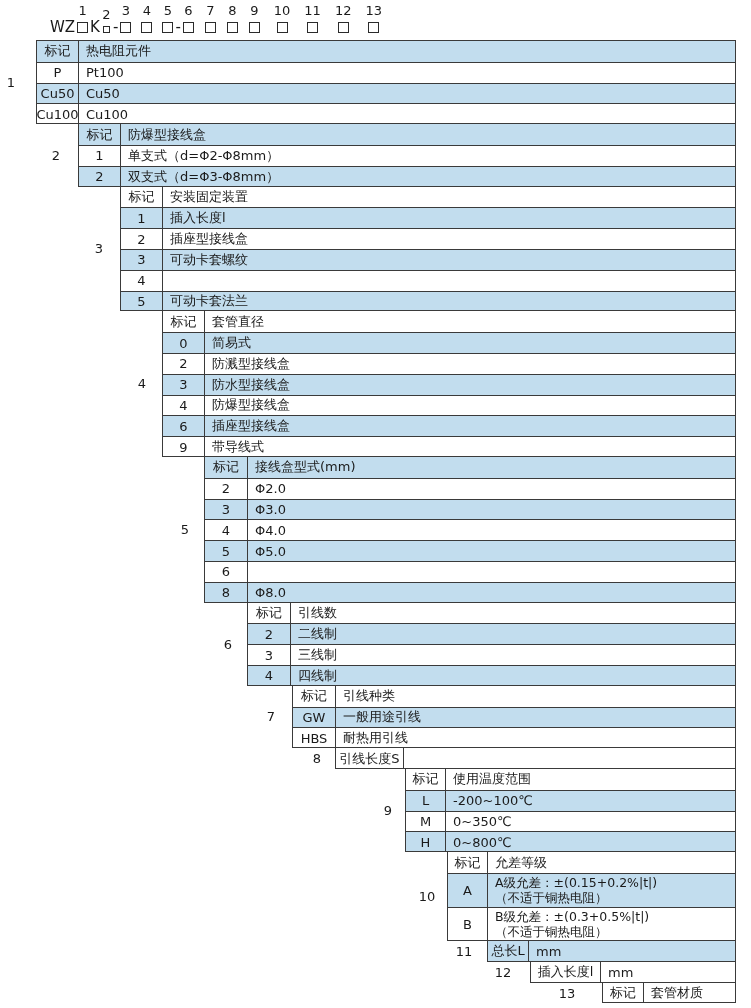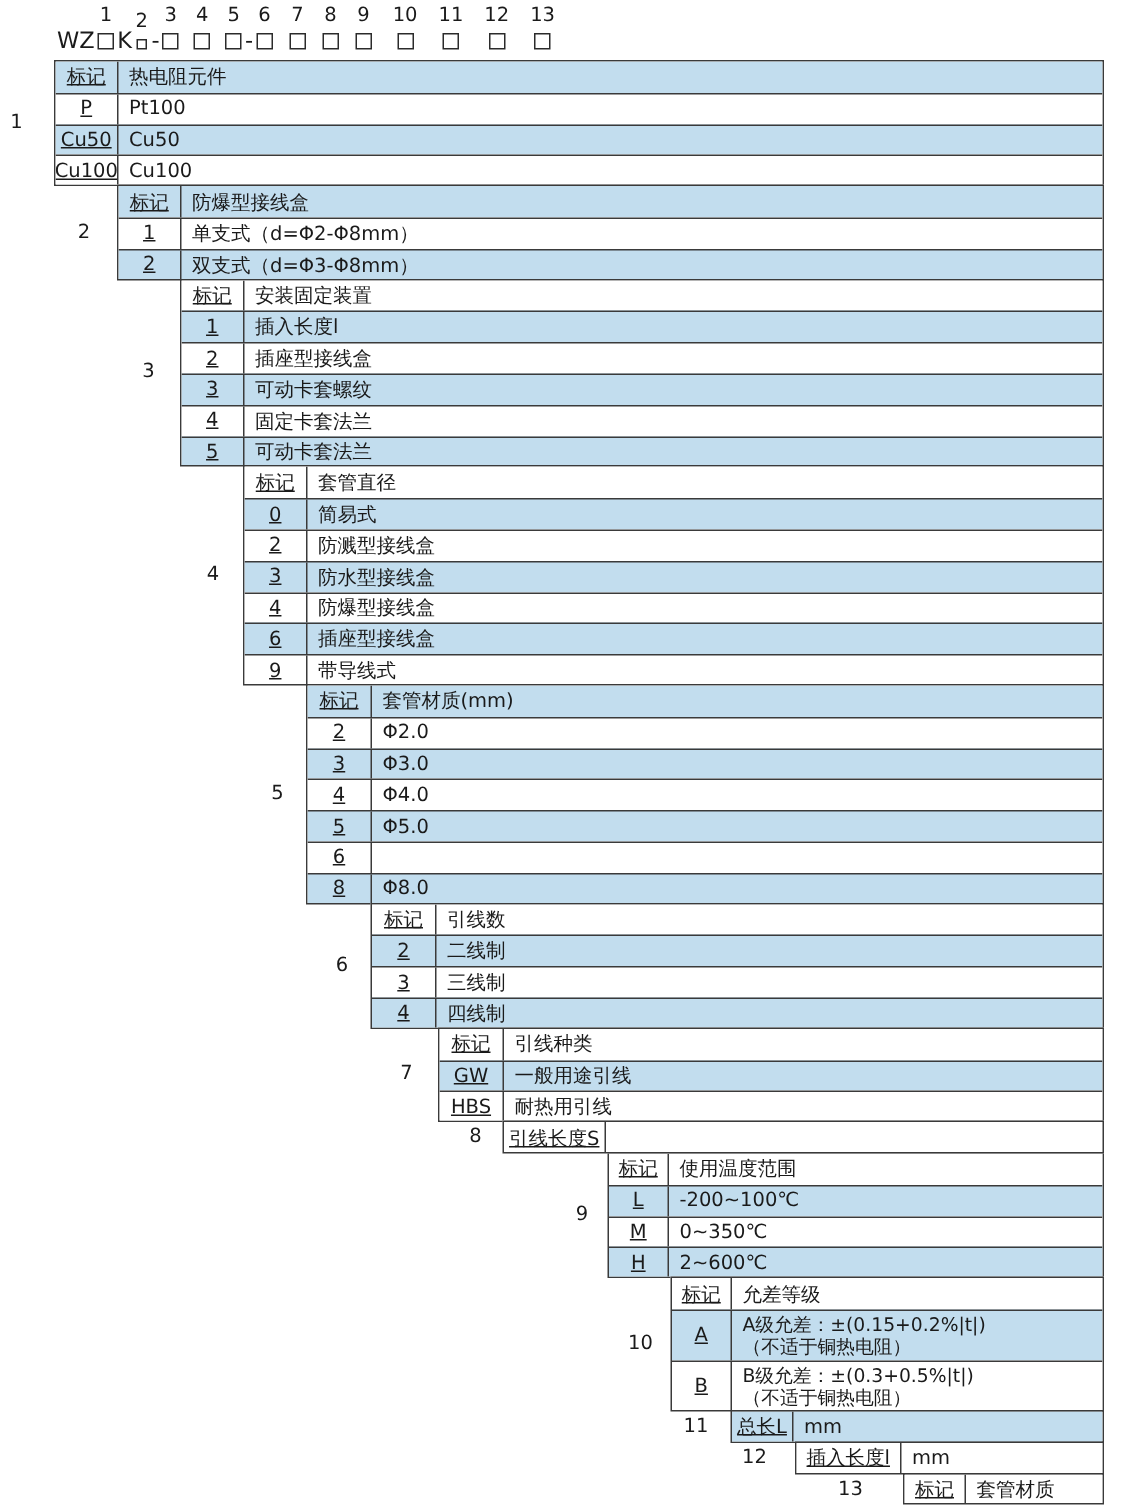--- a/index.html
+++ b/index.html
@@ -9,33 +9,33 @@
   }
   html,body{margin:0;padding:0;}
   body{
     width:751px;height:1008px;position:relative;background:#ffffff;
     font-family:"DejaVu Sans","Liberation Sans",sans-serif;
     color:var(--tx);overflow:hidden;
   }
   
   .codebar{position:absolute;left:38px;top:2px;display:flex;align-items:flex-end;}
   .tok{display:flex;flex-direction:column;align-items:center;justify-content:flex-end;margin-left:2px;}
-  .tok:first-child{margin-left:0;}
+  .tok:first-child{margin-left:12px;}
   .tn{height:16px;font-size:13px;line-height:16px;}
   .tx{font-size:15px;line-height:19px;}
   .bx{width:11px;height:11px;border:1px solid #2b2b2b;box-sizing:border-box;margin:3px 0 4px 0;background:#fff;}
   .bxs{width:7px;height:7px;border:1px solid #2b2b2b;box-sizing:border-box;margin:3px 1px 4px 1px;background:#fff;}
   .m10{margin-left:10px;} .m11{margin-left:11px;} .m14{margin-left:14px;}
   
   .sec{position:absolute;border:1px solid var(--bd);box-sizing:border-box;background:#fff;overflow:hidden;}
   .row{display:flex;height:20.8px;box-sizing:border-box;}
   .row + .row{border-top:1px solid var(--bd);}
   .row.tall{height:34px;}
   .cell{display:flex;align-items:center;box-sizing:border-box;font-size:13px;overflow:hidden;white-space:nowrap;}
-  .lab{justify-content:center;border-right:1px solid var(--bd);flex:none;text-decoration:underline;}
+  .lab{justify-content:center;border-right:1px solid var(--bd);flex:none;}
   .con{flex:1;padding:0 7px;}
   .sb{background:var(--blue);}
   .sw{background:#ffffff;}
   .tall .con{flex-direction:column;align-items:flex-start;justify-content:center;font-size:12.5px;line-height:15.5px;}
   .num{position:absolute;transform:translate(-50%,-50%);font-size:13px;color:var(--tx);}
 </style>
 </head>
 <body>
 
 <div class="codebar">
@@ -153,21 +153,20 @@
     <div class="row sw">
       <div class="cell lab" style="width: 42px;">2</div>
       <div class="cell con">插座型接线盒</div>
     </div>
     <div class="row sb">
       <div class="cell lab" style="width: 42px;">3</div>
       <div class="cell con">可动卡套螺纹</div>
     </div>
     <div class="row sw">
       <div class="cell lab" style="width: 42px;">4</div>
-      <div class="cell con">固定卡套法兰</div>
     </div>
     <div class="row sb">
       <div class="cell lab" style="width: 42px;">5</div>
       <div class="cell con">可动卡套法兰</div>
     </div>
   </div>
 <div class="sec" style="left:162px;top:310.4px;width:574px;height:146.6px">
     <div class="row sw">
       <div class="cell lab" style="width: 42px;">标记</div>
       <div class="cell con">套管直径</div>
@@ -193,21 +192,21 @@
       <div class="cell con">插座型接线盒</div>
     </div>
     <div class="row sw">
       <div class="cell lab" style="width: 42px;">9</div>
       <div class="cell con">带导线式</div>
     </div>
   </div>
 <div class="sec" style="left:204px;top:456px;width:532px;height:146.6px">
     <div class="row sb">
       <div class="cell lab" style="width: 43px;">标记</div>
-      <div class="cell con">套管材质(mm)</div>
+      <div class="cell con">接线盒型式(mm)</div>
     </div>
     <div class="row sw">
       <div class="cell lab" style="width: 43px;">2</div>
       <div class="cell con">Φ2.0</div>
     </div>
     <div class="row sb">
       <div class="cell lab" style="width: 43px;">3</div>
       <div class="cell con">Φ3.0</div>
     </div>
     <div class="row sw">
@@ -266,21 +265,21 @@
     <div class="row sb">
       <div class="cell lab" style="width: 40px;">L</div>
       <div class="cell con">-200~100℃</div>
     </div>
     <div class="row sw">
       <div class="cell lab" style="width: 40px;">M</div>
       <div class="cell con">0~350℃</div>
     </div>
     <div class="row sb">
       <div class="cell lab" style="width: 40px;">H</div>
-      <div class="cell con">2~600℃</div>
+      <div class="cell con">0~800℃</div>
     </div>
   </div>
 <div class="sec" style="left:447px;top:851.2px;width:289px;height:89.8px">
     <div class="row sw">
       <div class="cell lab" style="width: 40px;">标记</div>
       <div class="cell con">允差等级</div>
     </div>
     <div class="row sb tall">
       <div class="cell lab" style="width: 40px;">A</div>
       <div class="cell con">

